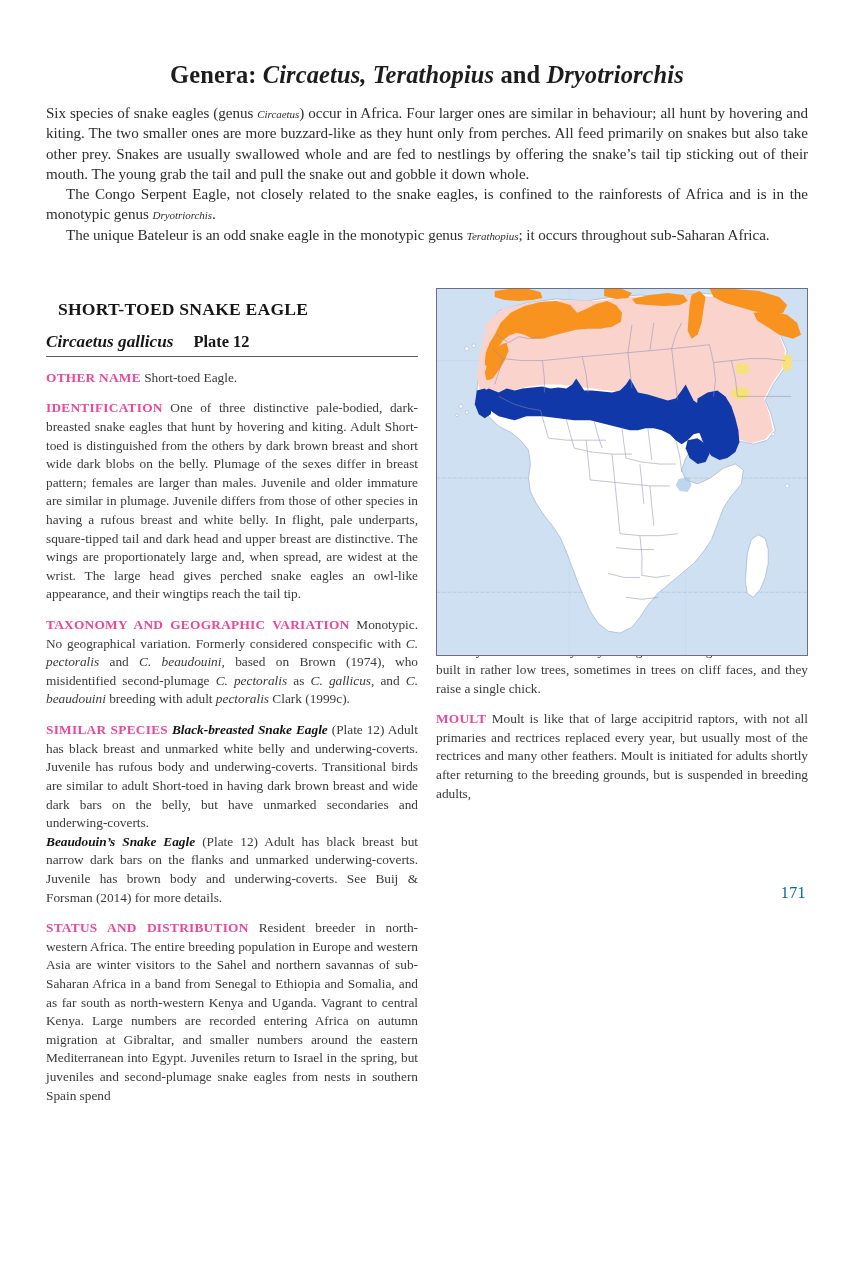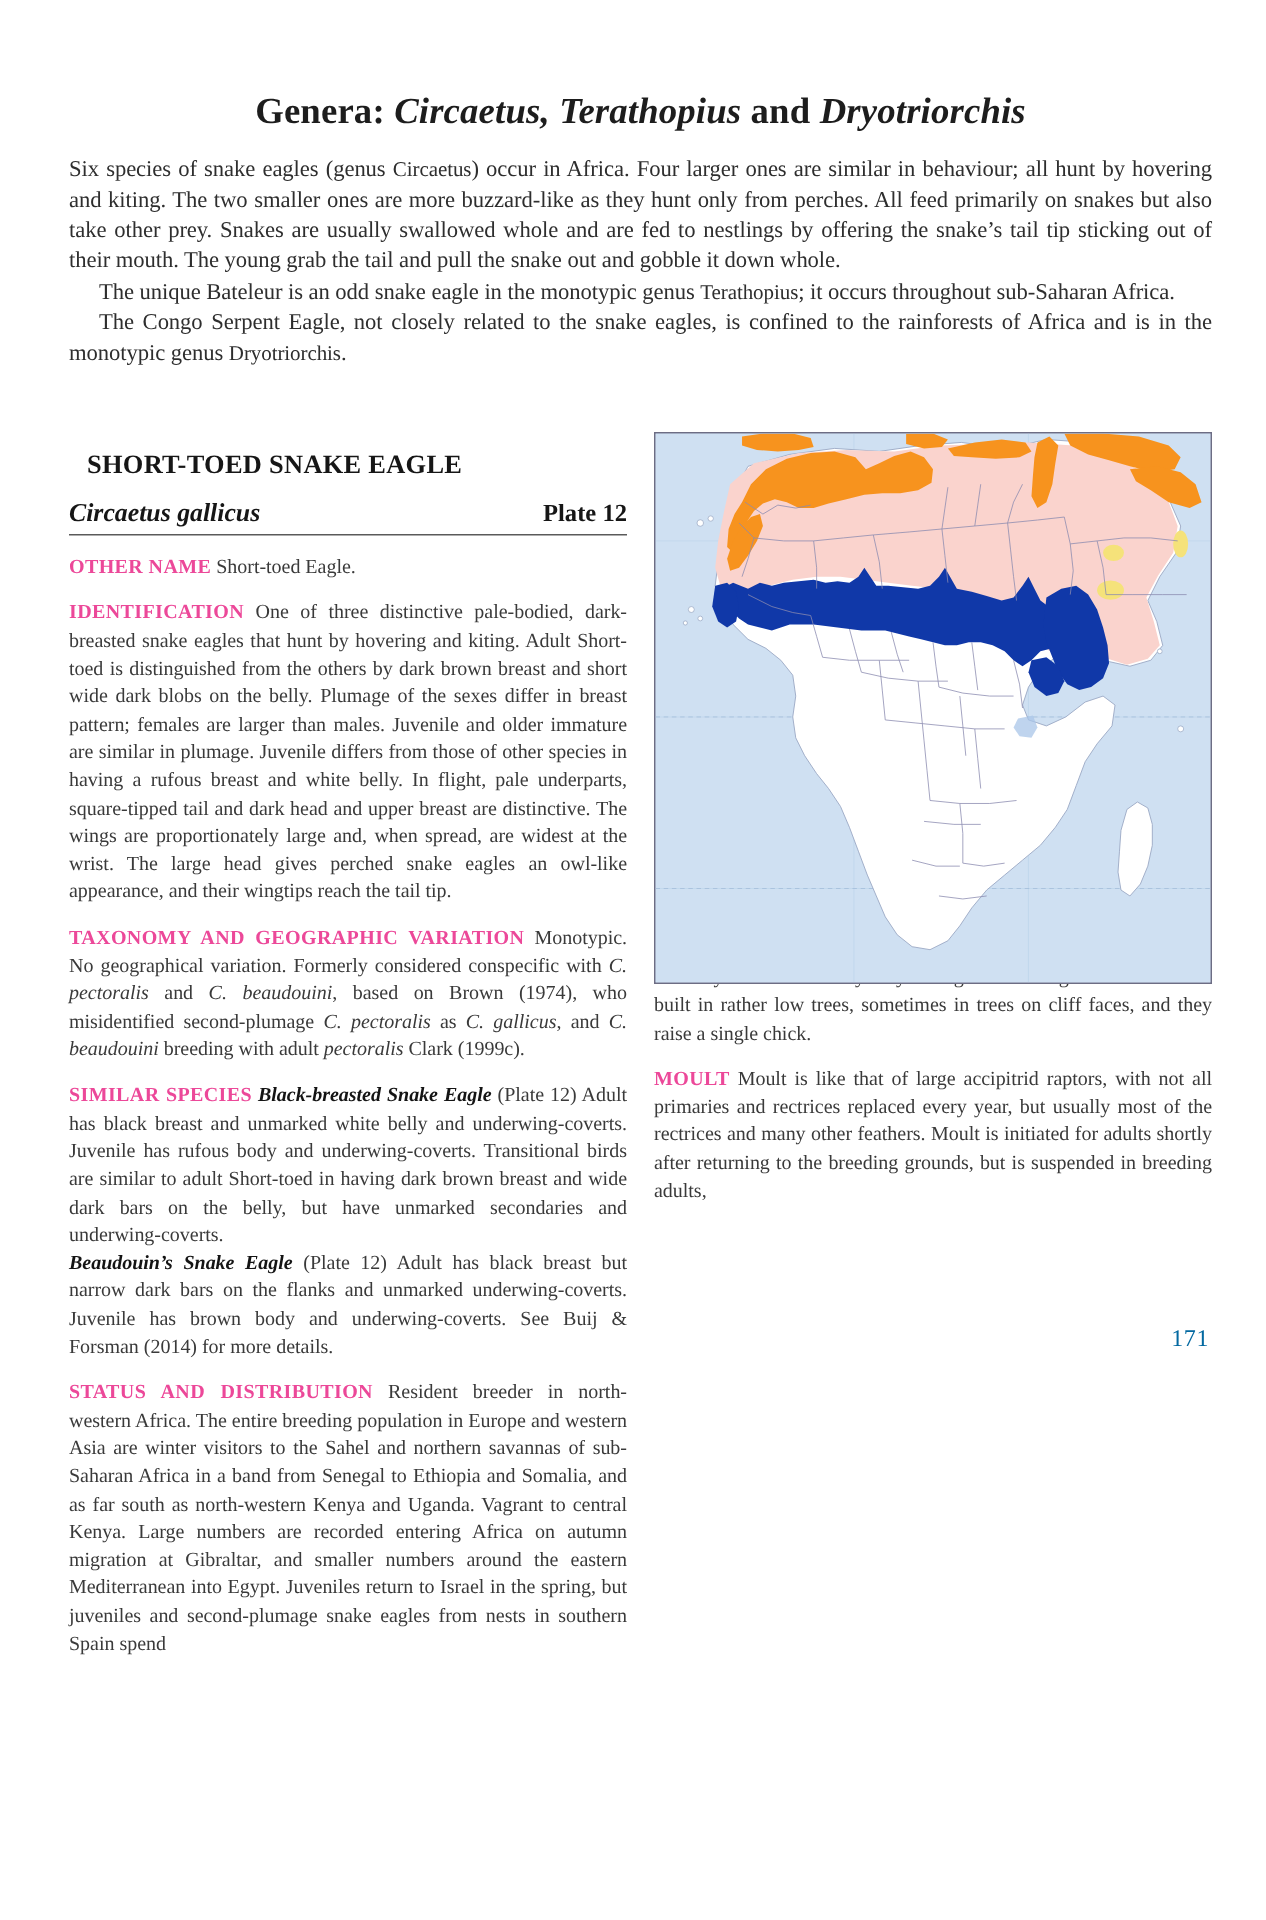--- a/index.html
+++ b/index.html
@@ -42,21 +42,21 @@
 
   .intro p {
     margin: 0;
     font-size: 15.1px;
     line-height: 1.345;
     text-align: justify;
     color: #2e2e2e;
     letter-spacing: -0.05px;
   }
   .intro p + p { text-indent: 20px; }
-  .intro .sp { font-size: 14px; }
+  .intro .sp { font-style: italic; font-size: 11px; }
 
   
   .columns {
     position: absolute;
     left: 42px;
     top: 288px;
     width: 762px;
     height: 940px;
   }
   .col {
@@ -76,22 +76,22 @@
     font-size: 17.6px;
     font-weight: bold;
     letter-spacing: 0.2px;
     color: #161616;
     line-height: 1.12;
     margin: 12px;
   }
   .species-row {
     display: flex;
     align-items: baseline;
-    justify-content: space-between;
     margin-top: 2px;
+    gap: 20px;
   }
   .species-latin {
     font-size: 17.2px;
     font-style: italic;
     font-weight: bold;
     color: #161616;
   }
   .species-plate {
     font-size: 16.4px;
     font-weight: bold;
@@ -160,22 +160,22 @@
     <h1 class="genera-title">
       <span>Genera:</span>
       <span class="ital">Circaetus,</span>
       <span class="ital">Terathopius</span>
       <span>and</span>
       <span class="ital">Dryotriorchis</span>
     </h1>
 
     <div class="intro">
       <p><span>Six species of snake eagles (genus </span><span class="sp">Circaetus</span><span>) occur in Africa. Four larger ones are similar in behaviour; all hunt by hovering and kiting. The two smaller ones are more buzzard-like as they hunt only from perches. All feed primarily on snakes but also take other prey. Snakes are usually swallowed whole and are fed to nestlings by offering the snake’s tail tip sticking out of their mouth. The young grab the tail and pull the snake out and gobble it down whole.</span></p>
+      <p><span>The Congo Serpent Eagle, not closely related to the snake eagles, is confined to the rainforests of Africa and is in the monotypic genus </span><span class="sp">Dryotriorchis</span><span>.</span></p>
       <p><span>The unique Bateleur is an odd snake eagle in the monotypic genus </span><span class="sp">Terathopius</span><span>; it occurs throughout sub-Saharan Africa.</span></p>
-      <p><span>The Congo Serpent Eagle, not closely related to the snake eagles, is confined to the rainforests of Africa and is in the monotypic genus </span><span class="sp">Dryotriorchis</span><span>.</span></p>
     </div>
   </div>
 
   <div class="columns">
 
     <div class="col col-left">
 
       <div class="species-head">
         <div class="species-name">SHORT-TOED SNAKE EAGLE</div>
         <div class="species-row">

